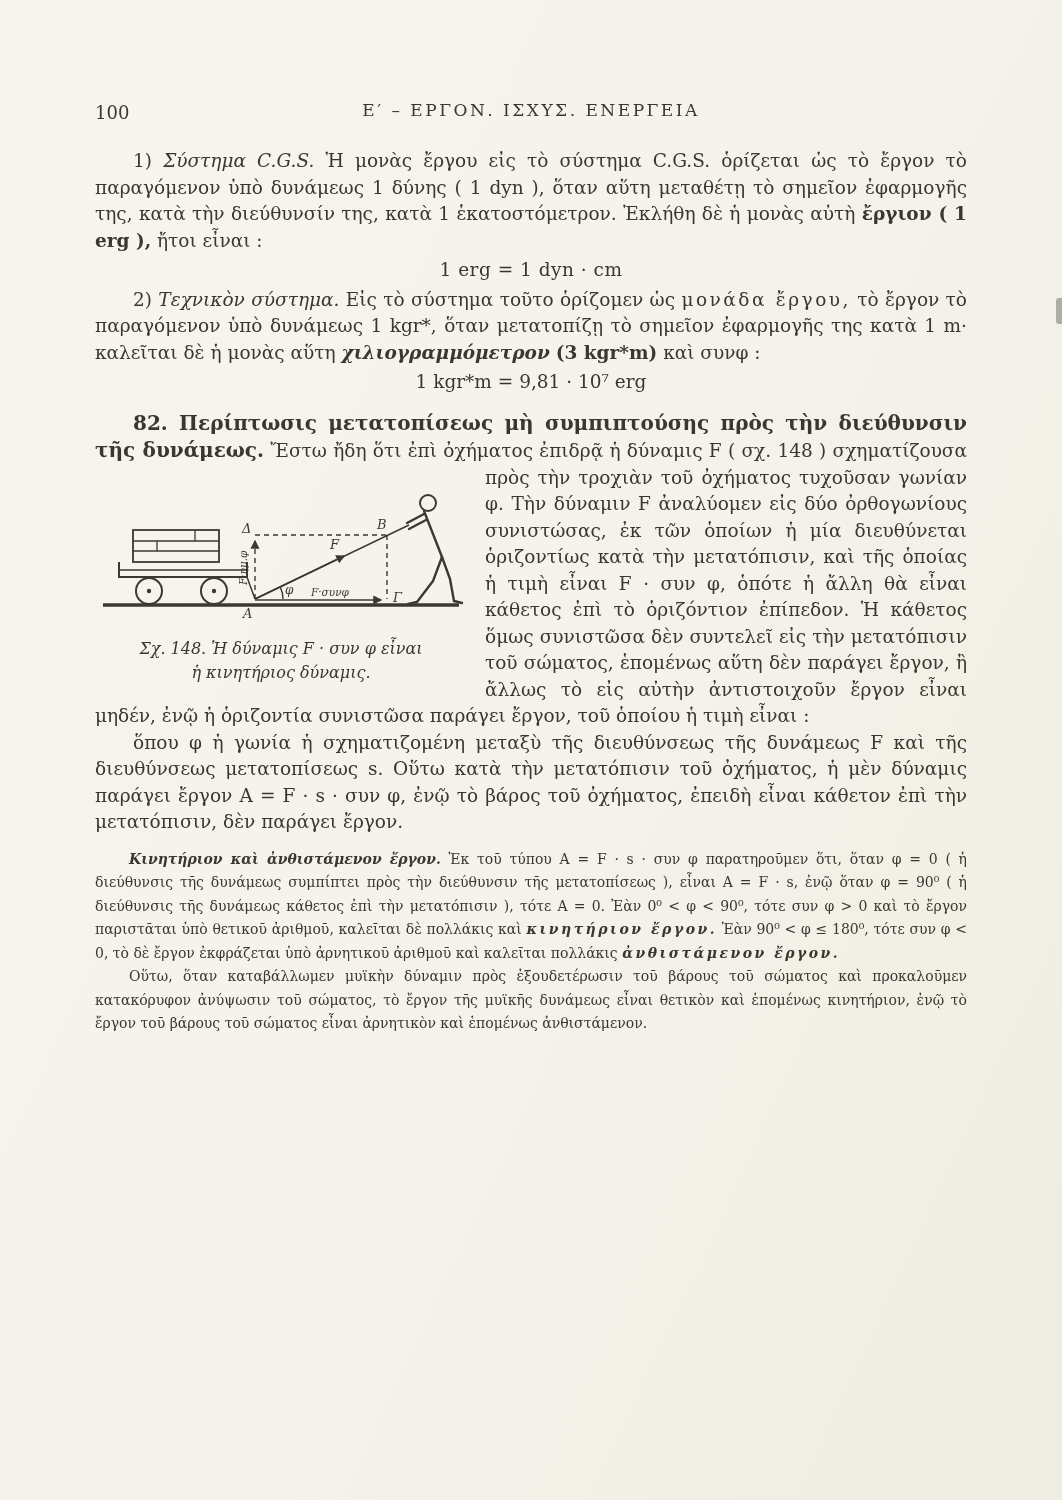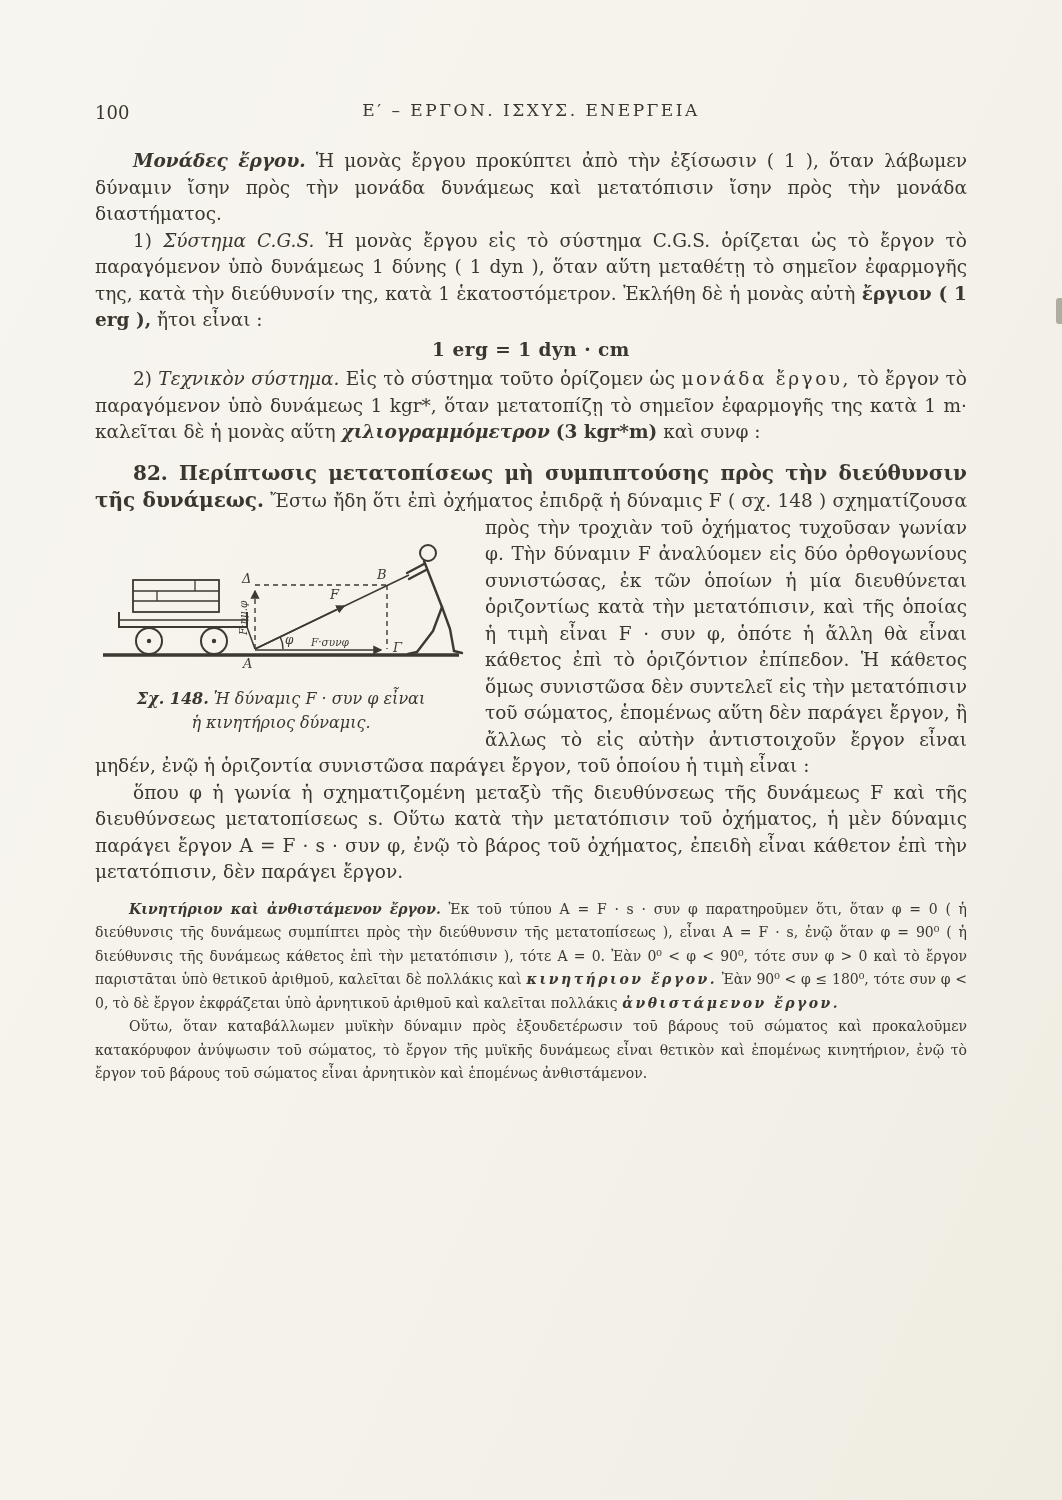--- a/index.html
+++ b/index.html
@@ -30,21 +30,21 @@
   }
 
   .para { text-indent: 38px; margin: 0; }
   .lead-bi { font-weight: bold; font-style: italic; }
   .it { font-style: italic; }
   .b  { font-weight: bold; }
   .bi { font-weight: bold; font-style: italic; }
   .spx { letter-spacing: 2.5px; }
 
   .formula { text-align: center; text-indent: 0; margin: 3px 0; }
-  .formula.b { font-weight: bold; letter-spacing: 0.5px; }
+  .formula.b { font-weight: normal; letter-spacing: 0.5px; }
 
   .sec-para { margin-top: 14px; }
   .sec-head { font-weight: bold; font-size: 20px; }
 
   .figure {
     float: left;
     display: block;
     width: 372px;
     margin: 8px 18px 4px 0;
     text-indent: 0;
@@ -53,21 +53,21 @@
   .figure svg { display: block; margin: 0 auto; }
   .fig-caption {
     display: block;
     text-align: center;
     font-style: italic;
     font-size: 16px;
     line-height: 24px;
     margin-top: 12px;
   }
   .cap-line { display: block; }
-  .cap-label { font-weight: bold; margin-top: 16px; }
+  .cap-label { font-weight: normal; margin-top: 16px; }
 
   .eq-wrap {
     clear: both;
     position: relative;
     text-align: center;
     text-indent: 0;
     margin: 18px 0 14px;
   }
   .eq-box {
     display: inline-block;
@@ -111,24 +111,20 @@
 
   <div class="scan-mark"></div>
 
   <div class="header-row">
     <span class="page-number">100</span>
     <div class="running-title">Ε′ – ΕΡΓΟΝ. ΙΣΧΥΣ. ΕΝΕΡΓΕΙΑ</div>
   </div>
 
   <div class="content">
 
-    <div class="para">
-      <span class="lead-bi">Μονάδες ἔργου.</span>
-      <span>Ἡ μονὰς ἔργου προκύπτει ἀπὸ τὴν ἐξίσωσιν ( 1 ), ὅταν λάβωμεν δύναμιν ἴσην πρὸς τὴν μονάδα δυνάμεως καὶ μετατόπισιν ἴσην πρὸς τὴν μονάδα διαστήματος.</span>
-    </div>
 
     <div class="para">
       <span>1)</span>
       <span class="it">Σύστημα C.G.S.</span>
       <span>Ἡ μονὰς ἔργου εἰς τὸ σύστημα C.G.S. ὁρίζεται ὡς τὸ ἔργον τὸ παραγόμενον ὑπὸ δυνάμεως 1 δύνης ( 1 dyn ), ὅταν αὕτη μεταθέτῃ τὸ σημεῖον ἐφαρμογῆς της, κατὰ τὴν διεύθυνσίν της, κατὰ 1 ἑκατοστόμετρον. Ἐκλήθη δὲ ἡ μονὰς αὐτὴ</span>
       <span class="b">ἔργιον ( 1 erg ),</span>
       <span>ἤτοι εἶναι :</span>
     </div>
 
     <div class="para formula b">1 erg = 1 dyn · cm</div>
@@ -137,20 +133,21 @@
       <span>2)</span>
       <span class="it">Τεχνικὸν σύστημα.</span>
       <span>Εἰς τὸ σύστημα τοῦτο ὁρίζομεν ὡς</span>
       <span class="spx">μονάδα ἔργου,</span>
       <span>τὸ ἔργον τὸ παραγόμενον ὑπὸ δυνάμεως 1 kgr*, ὅταν μετατοπίζῃ τὸ σημεῖον ἐφαρμογῆς της κατὰ 1 m· καλεῖται δὲ ἡ μονὰς αὕτη</span>
       <span class="bi">χιλιογραμμόμετρον</span>
       <span class="b">(3 kgr*m)</span>
       <span>καὶ συνφ :</span>
     </div>
 
+    <div class="para formula">1 kgr*m = 9,81 · 10⁷ erg</div>
 
 
 
     <div class="para sec-para">
       <span class="sec-head">82. Περίπτωσις μετατοπίσεως μὴ συμπιπτούσης πρὸς τὴν διεύθυνσιν τῆς δυνάμεως.</span>
       <span>Ἔστω ἤδη ὅτι ἐπὶ ὀχήματος ἐπιδρᾷ ἡ δύναμις F ( σχ. 148 ) σχηματίζουσα</span>
       <span class="figure">
         <svg viewBox="0 0 368 152" width="368" height="152" role="img">
           <defs>
             <marker id="ah" viewBox="0 0 10 10" refX="8.5" refY="5" markerWidth="6.5" markerHeight="6.5" orient="auto">

